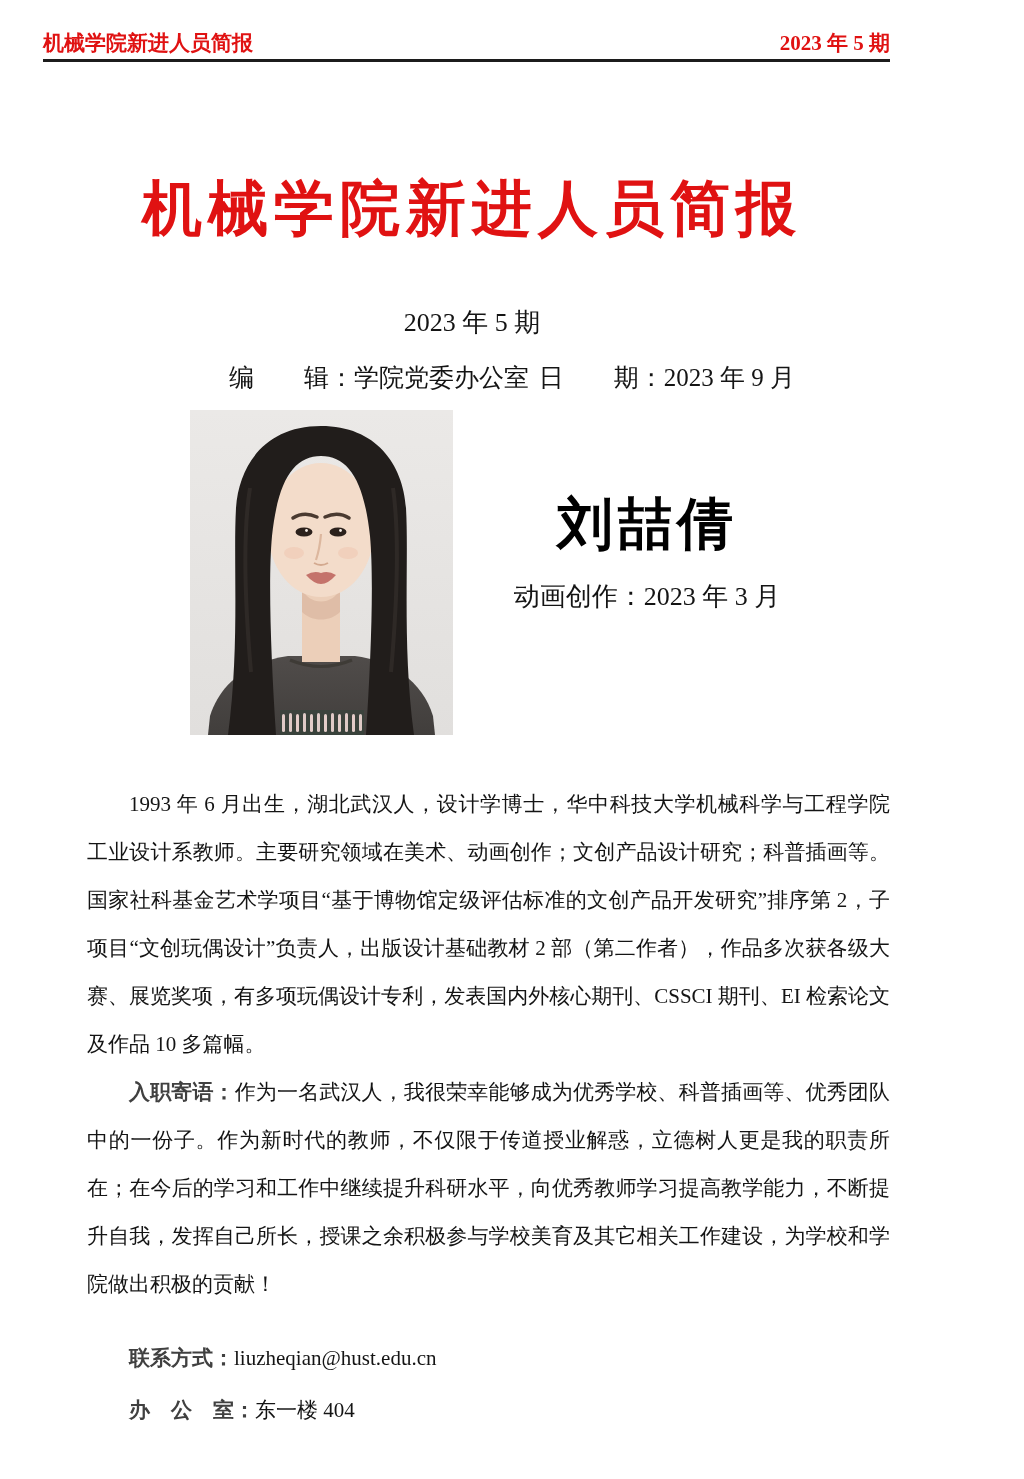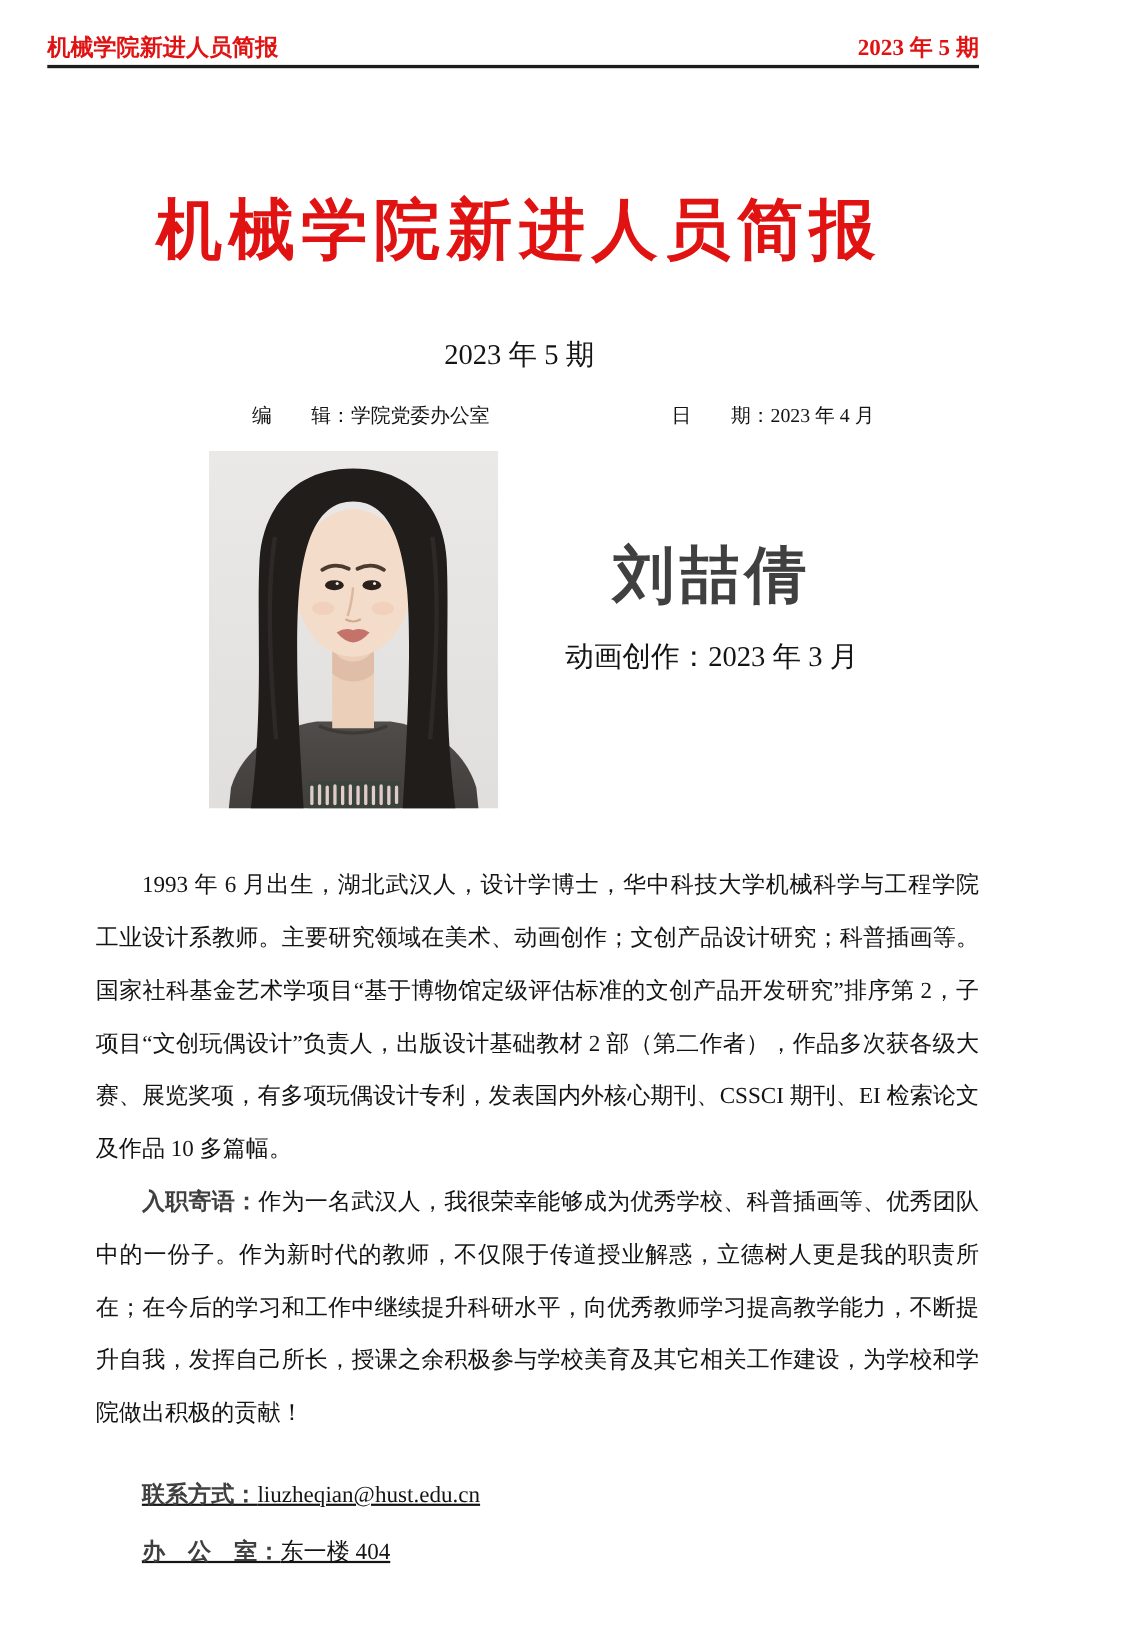--- a/index.html
+++ b/index.html
@@ -24,66 +24,66 @@
     text-align:center; color:#e01212; font-weight:bold;
     font-size:60px; line-height:70px; letter-spacing:6px;
   }
   .issue-line {
     position:absolute; left:0; right:0; top:306px;
     text-align:center; font-size:26px; line-height:34px;
   }
   .edit-row {
     position:absolute; left:229px; top:362px; width:566px;
     display:flex; justify-content:space-between;
-    font-size:18px; line-height:32px;
+    font-size:25px; line-height:32px;
   }
 
   
   .profile { position:absolute; left:190px; top:410px; right:43px; height:325px; display:flex; }
   .photo-frame { width:263px; height:325px; flex:none; }
   .photo-frame svg { display:block; width:263px; height:325px; }
   .profile-right {
     flex:1; display:flex; flex-direction:column; align-items:center;
     padding-right:60px;
   }
   .person-name {
     margin-top:80px; font-size:56px; line-height:68px;
-    font-weight:bold; letter-spacing:4px; color:#404040;
+    font-weight:bold; letter-spacing:4px; color:#000000;
   }
   .join-line { margin-top:22px; font-size:26px; line-height:34px; }
 
   
   .body-text {
     position:absolute; left:43px; right:54px; top:780px;
     font-size:21px; line-height:48px; text-align:justify;margin-left:44px;
   }
   .body-text p { margin:0; text-indent:2em; }
   .red-label { color:#404040; font-weight:bold; }
-  .contact-line { text-indent:2em; line-height:52px;text-decoration:underline; }
+  .contact-line { text-indent:2em; line-height:52px; }
   .contact-line.first { margin-top:24px; }
   .contact-value { color:#141414; }
 </style>
 </head>
 <body>
 
 <div class="page">
 
   <header class="running-header">
     <span>机械学院新进人员简报</span>
     <span>2023 年 5 期</span>
   </header>
   <div class="header-rule"></div>
 
   <h1 class="doc-title">机械学院新进人员简报</h1>
 
   <div class="issue-line">2023 年 5 期</div>
 
   <div class="edit-row">
     <span><span>编　　辑：</span><span>学院党委办公室</span></span>
-    <span><span>日　　期：</span><span>2023 年 4 月</span></span>
+    <span><span>日　　期：</span><span>2023 年 9 月</span></span>
   </div>
 
   <div class="profile">
     <div class="photo-frame">
       <svg viewBox="0 0 263 325" xmlns="http://www.w3.org/2000/svg">
         <defs>
           <linearGradient id="bgG" x1="0" y1="0" x2="0" y2="1">
             <stop offset="0" stop-color="#ebe9e7"></stop>
             <stop offset="1" stop-color="#e1dfdd"></stop>
           </linearGradient>

